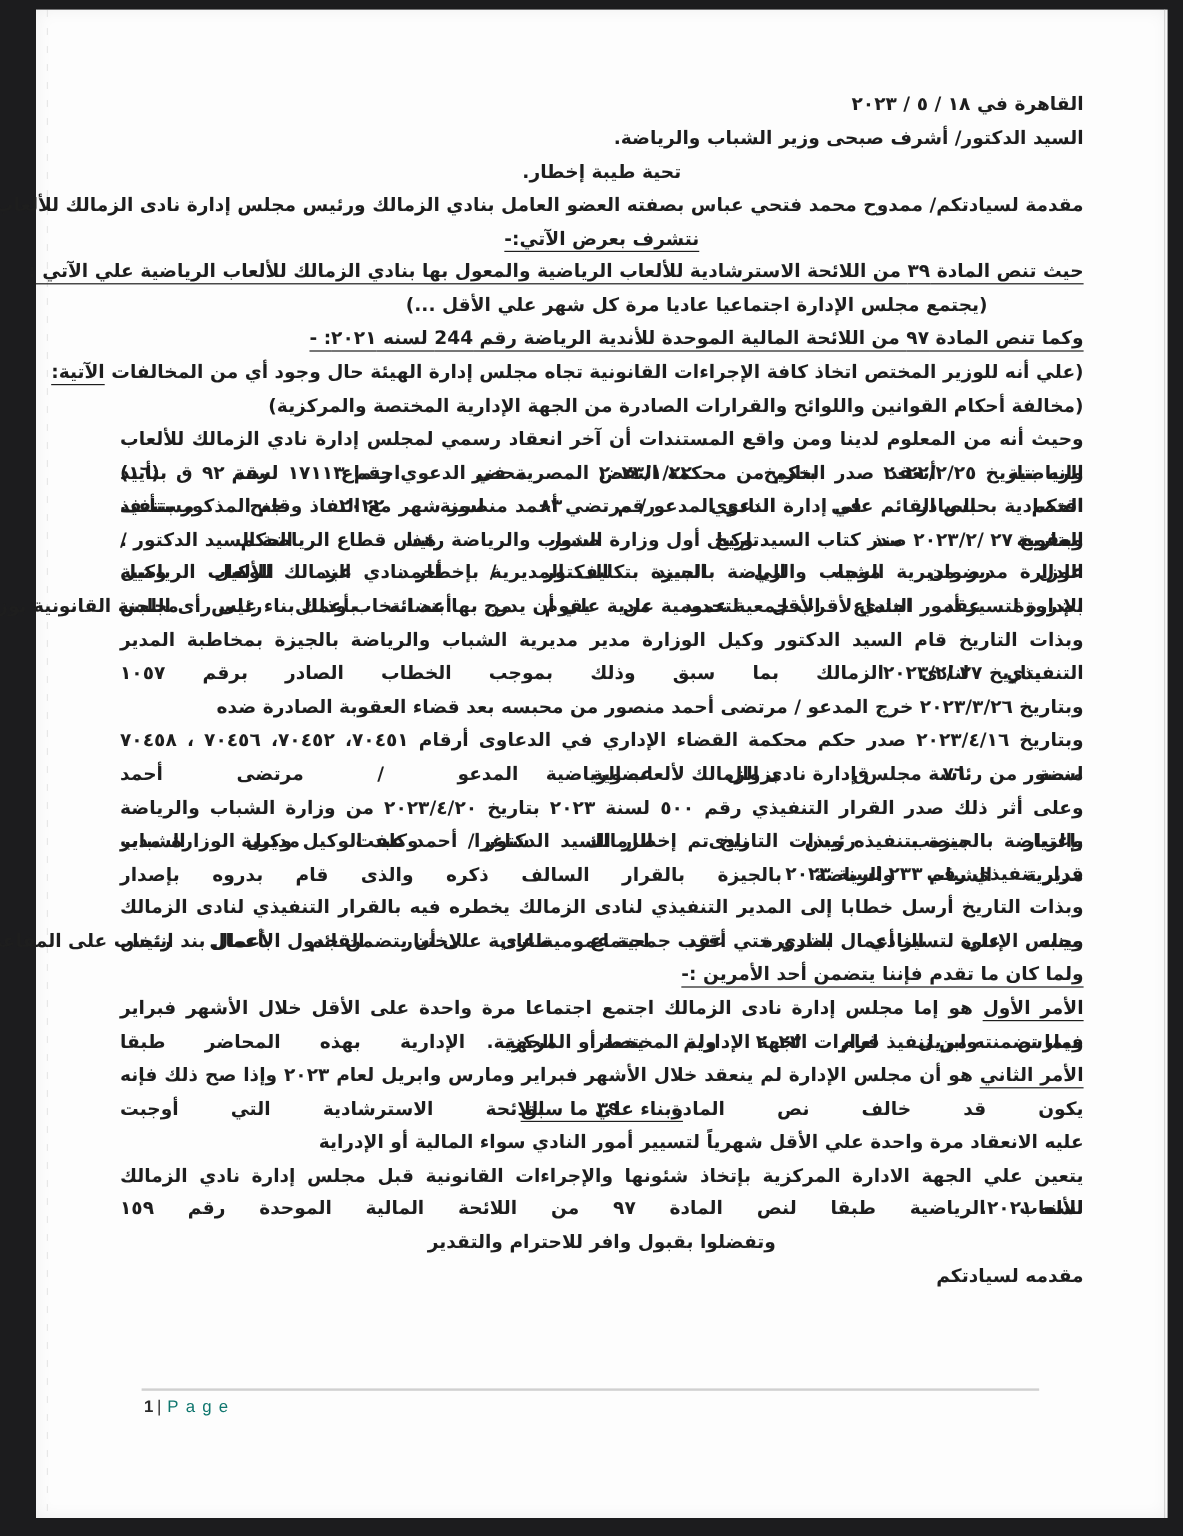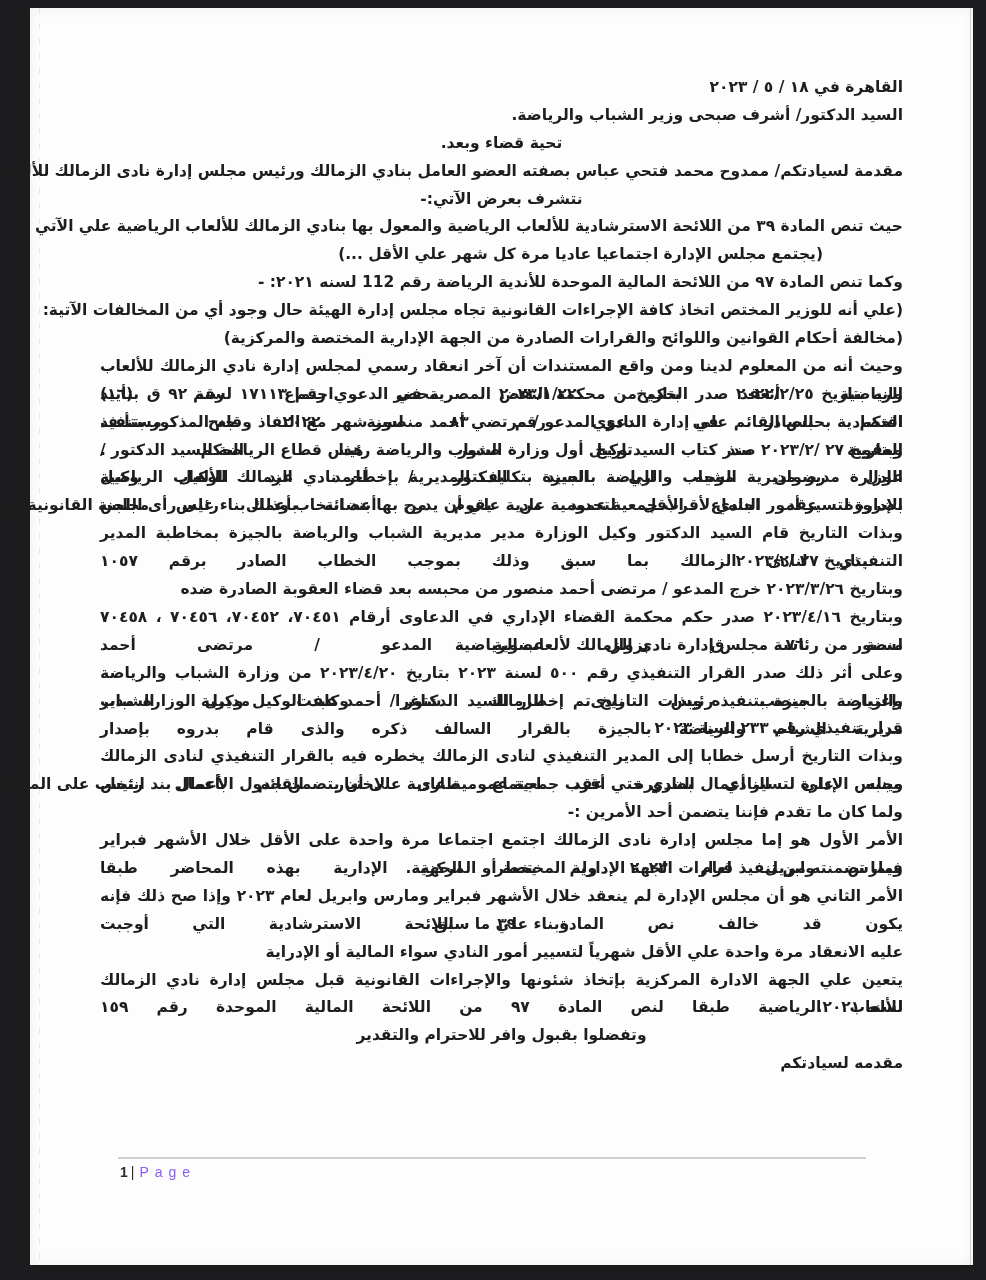--- a/index.html
+++ b/index.html
@@ -49,20 +49,21 @@
     text-align:right;
   }
   .line.center{text-align:center;}
   .line.left{text-align:right;}
   .line.justify{
     white-space:normal;
     text-align:justify;
     text-align-last:justify;
   }
   .line span.u{
+    text-decoration:underline;
     text-decoration-thickness:1px;
     text-underline-offset:5px;
     margin-top:15px;
   }
   .footer{
     position:absolute;
     left:0;right:0;top:1149px;
     direction:ltr;
   }
   .footer-rule{
@@ -74,36 +75,36 @@
   .footer-text{
     position:absolute;
     left:90px;top:7px;
     font-family:"Liberation Sans", sans-serif;
     font-size:14px;
     color:#2e2e2e;
     white-space:nowrap;
   }
   .footer-text .pnum{font-weight:700;color:#2b2b2b;}
   .footer-text .psep{margin:0 5px 0 3px;color:#2b2b2b;}
-  .footer-text .plabel{color:#8b5cf6;letter-spacing:6px;}
+  .footer-text .plabel{color:#0f766e;letter-spacing:6px;}
 </style>
 </head>
 <body>
 
 <div class="frame">
   <div class="paper">
     <div class="doc" id="doc">
         <div class="line right"><span>القاهرة في ١٨ / ٥ / ٢٠٢٣</span></div>
         <div class="line right"><span>السيد الدكتور/ أشرف صبحى وزير الشباب والرياضة.</span></div>
-        <div class="line center"><span>تحية قضاء وبعد.</span></div>
+        <div class="line center"><span>تحية طيبة إخطار.</span></div>
         <div class="line right"><span>مقدمة لسيادتكم/ ممدوح محمد فتحي عباس بصفته العضو العامل بنادي الزمالك ورئيس مجلس إدارة نادى الزمالك للألعاب الرياضية الأسبق</span></div>
         <div class="line center"><span class="u">نتشرف بعرض الآتي:-</span></div>
         <div class="line right"><span class="u">حيث تنص المادة ٣٩ من اللائحة الاسترشادية للألعاب الرياضية والمعول بها بنادي الزمالك للألعاب الرياضية  علي الآتي :</span></div>
         <div class="line right" style="padding-right: 80px;"><span>(يجتمع مجلس الإدارة اجتماعيا عاديا مرة كل شهر علي الأقل ...)</span></div>
-        <div class="line right"><span class="u">وكما تنص المادة ٩٧ من اللائحة المالية الموحدة للأندية الرياضة رقم 112 لسنه ٢٠٢١: -</span></div>
+        <div class="line right"><span class="u">وكما تنص المادة ٩٧ من اللائحة المالية الموحدة للأندية الرياضة رقم 244 لسنه ٢٠٢١: -</span></div>
         <div class="line right"><span>(علي أنه للوزير المختص اتخاذ كافة الإجراءات القانونية تجاه مجلس إدارة الهيئة حال وجود أي من المخالفات </span><span class="u">الآتية:</span></div>
         <div class="line right"><span>(مخالفة أحكام القوانين واللوائح والقرارات الصادرة من الجهة الإدارية المختصة والمركزية)</span></div>
         <div class="line justify"><span>وحيث أنه من المعلوم لدينا ومن واقع المستندات أن آخر انعقاد رسمي لمجلس إدارة نادي الزمالك للألعاب الرياضية أنعقد بتاريخ ٢٠٢٣/١/٢٢ محضر اجتماع رقم (١٦)</span></div>
         <div class="line justify"><span>وانه بتاريخ ٢٠٢٢/٢/٢٥ صدر الحكم من محكمة النقض المصرية في الدعوي رقم ١٧١١٣ لسنة ٩٢ ق بتأييد الحكم الصادر في الدعوي رقم ٨٣ لسنة ٢٠٢٢ جنح مستأنف</span></div>
         <div class="line justify"><span>اقتصادية بحبس القائم علي إدارة النادي المدعو / مرتضي أحمد منصور شهر مع النفاذ وقام المذكور بتنفيذ العقوبة منذ تاريخ صدور هذا الحكم .</span></div>
         <div class="line justify"><span>وبتاريخ ٢٧ /٢٠٢٣/٢ صدر كتاب السيد وكيل أول وزارة الشباب والرياضة رئيس قطاع الرياضة السيد الدكتور / عادل رضوان موجه الي السيد الدكتور / أحمد عبد الوكيل وكيل</span></div>
         <div class="line justify"><span>الوزارة مدير مديرية الشباب والرياضة بالجيزة بتكليف المديرية بإخطار نادي الزمالك للألعاب الرياضية بضرورة عقد اجتماع الأقل لتحديد من يقوم من أعضائه بأعمال رئيس مجلس</span></div>
         <div class="line right"><span>الإدارة لتسير أمور النادي لأقرب جمعية عمومية عادية علي أن يدرج بها بند انتخاب وذلك بناء على رأى اللجنة القانونية بوزارة الشباب والرياضة</span></div>
         <div class="line justify"><span>وبذات التاريخ قام السيد الدكتور وكيل الوزارة مدير مديرية الشباب والرياضة بالجيزة بمخاطبة المدير التنفيذي لنادى الزمالك بما سبق وذلك بموجب الخطاب الصادر برقم ١٠٥٧</span></div>
         <div class="line right" style="padding-right: 35px;"><span>بتاريخ ٢٧ /٢٠٢٣/٢</span></div>

